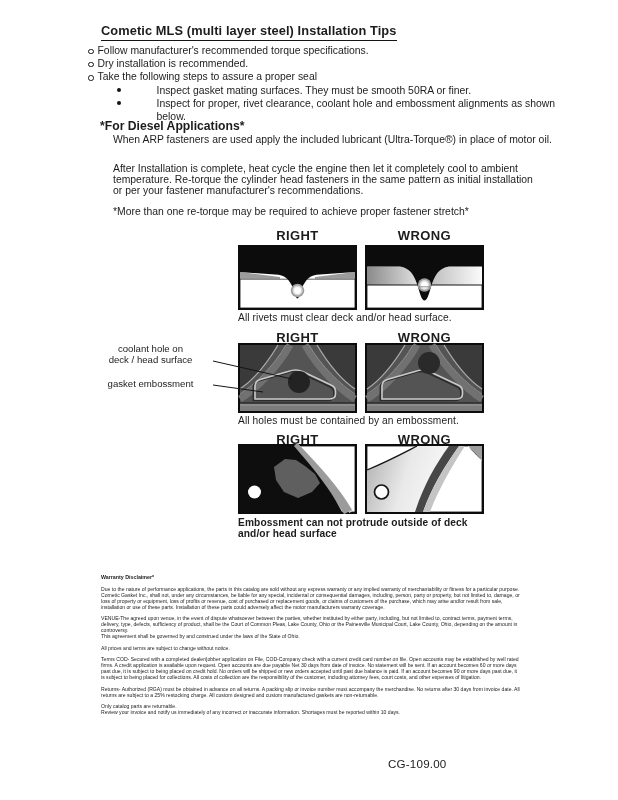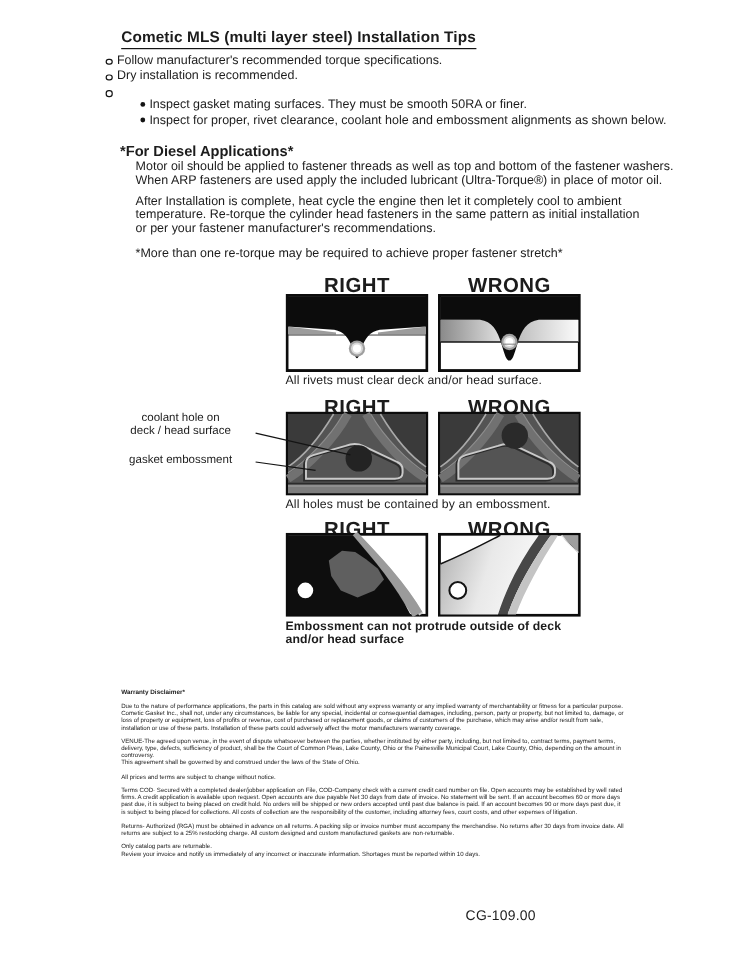--- a/index.html
+++ b/index.html
@@ -11,24 +11,24 @@
     position:absolute; left:101px; top:23px; font-size:12.8px; font-weight:bold;
     border-bottom:1.4px solid #141414; padding-bottom:1.5px; display:inline-block;
     letter-spacing:0.1px;
   }
   .tips { position:absolute; left:88px; top:44px; font-size:10.4px; }
   .tip { display:flex; line-height:13.2px; }
   .b-open { width:3.5px; height:3.5px; border:1px solid #141414; border-radius:50%;
             margin:4.6px 4px 0 0; flex:none; }
   .b-fill { width:4px; height:4px; background:#141414; border-radius:50%;
             margin:4.4px 3.5px 0 0; flex:none; }
-  .sub { margin-left:29px; }
+  .sub { margin-left:29px;gap:32px; }
   .diesel-h { position:absolute; left:100px; top:119px; font-size:12.2px; font-weight:bold; }
   .bodytxt { position:absolute; left:113px; font-size:10.4px; line-height:10.9px; width:460px; }
-  .fig-h { position:absolute; width:119px; text-align:center; font-size:17px;
+  .fig-h { position:absolute; width:119px; text-align:center; font-size:13px;
            font-weight:bold; letter-spacing:0.4px; }
   .fig { position:absolute; width:119px; }
   .fig svg { display:block; width:119px; }
   .cap { position:absolute; left:238px; font-size:10.2px; line-height:11px; letter-spacing:0.1px; }
   .lbl { position:absolute; text-align:center; font-size:9.6px; line-height:10.8px; width:121px; left:90px; }
   .leader { position:absolute; left:205px; top:340px; z-index:5; pointer-events:none; }
   .warr { position:absolute; left:101px; top:575px; width:419px; font-size:5.1px;
           line-height:5.9px; color:#222; }
   .warr h4 { margin:0 0 6px 0; font-size:5.3px; }
   .wp { margin:0 0 5.8px 0; }
@@ -46,34 +46,34 @@
     <div class="tip">
       <span class="b-open"></span>
       <span>Follow manufacturer's recommended torque specifications.</span>
     </div>
     <div class="tip">
       <span class="b-open"></span>
       <span>Dry installation is recommended.</span>
     </div>
     <div class="tip">
       <span class="b-open"></span>
+      <span>Take the following steps to assure a proper seal</span>
     </div>
     <div class="tip sub">
       <span class="b-fill"></span>
       <span>Inspect gasket mating surfaces.  They must be smooth 50RA or finer.</span>
     </div>
     <div class="tip sub">
       <span class="b-fill"></span>
       <span>Inspect for proper, rivet clearance, coolant hole and embossment alignments as shown below.</span>
     </div>
   </div>
 
   <div class="diesel-h">*For Diesel Applications*</div>
   <div class="bodytxt" style="top:135px;">
-    <div>Motor oil should be applied to fastener threads as well as top and bottom of the fastener washers.</div>
     <div>When ARP fasteners are used apply the included lubricant (Ultra-Torque®) in place of motor oil.</div>
   </div>
   <div class="bodytxt" style="top:164px;">
     <div>After Installation is complete, heat cycle the engine then let it completely cool to ambient</div>
     <div>temperature. Re-torque the cylinder head fasteners in the same pattern as initial installation</div>
     <div>or per your fastener manufacturer's recommendations.</div>
   </div>
   <div class="bodytxt" style="top:207px;">*More than one re-torque may be required to achieve proper fastener stretch*</div>
 
   <div class="fig-h" style="left:238px; top:228px;">RIGHT</div>

